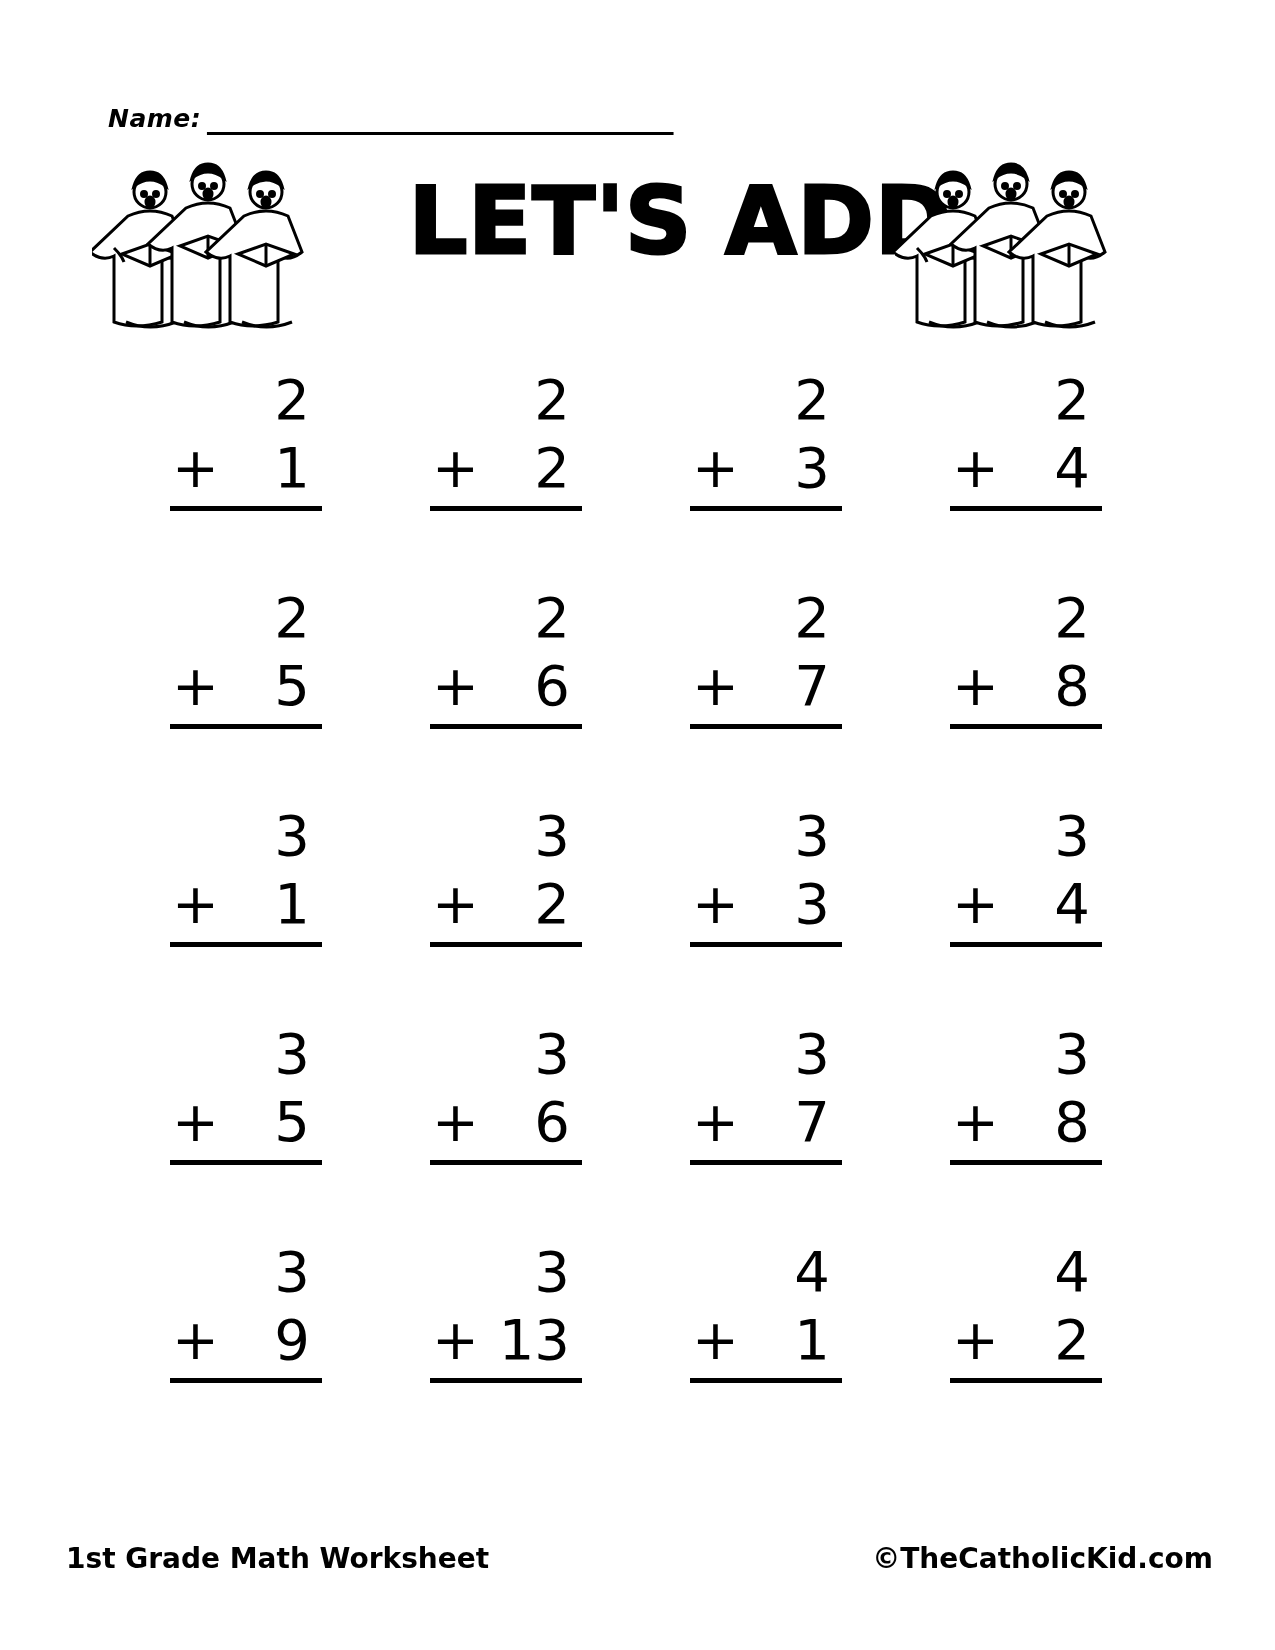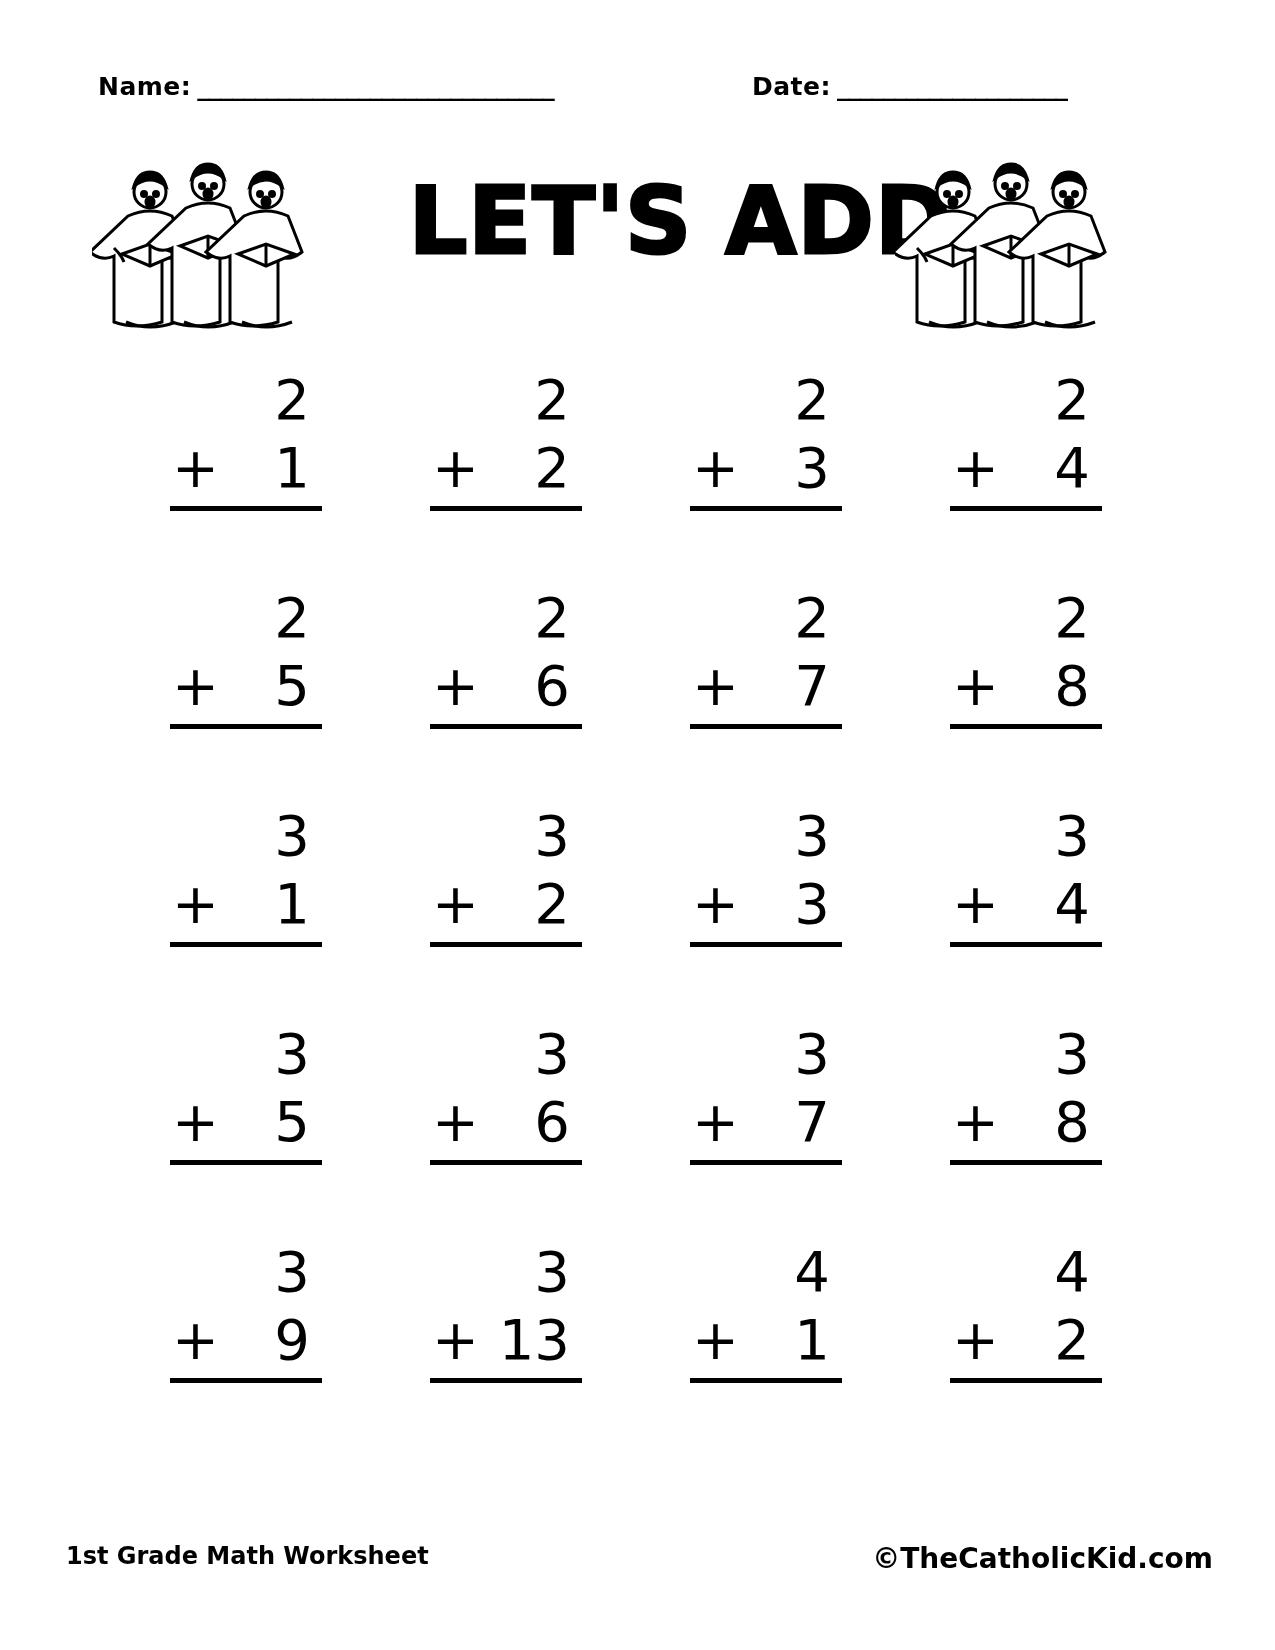--- a/index.html
+++ b/index.html
@@ -26,45 +26,47 @@
   
   .header-row {
     position: absolute;
     top: 72px;
     left: 0;
     width: 1275px;
     height: 40px;
   }
   .name-block {
     position: absolute;
-    left: 98px;
+    left: 108px;
     top: 0;
     display: flex;
     align-items: baseline;
+    font-style: italic;
   }
   .date-block {
     position: absolute;
     left: 752px;
     top: 0;
     display: flex;
     align-items: baseline;
   }
   .field-label {
     font-size: 25px;
     font-weight: bold;
     letter-spacing: 0.5px;
     font-family: "DejaVu Sans", sans-serif;
   }
   .field-line {
-    font-size: 25px;
+    font-size: 32px;
     font-weight: bold;
     letter-spacing: -1px;
     margin-left: 6px;
     font-family: "DejaVu Sans", sans-serif;
     white-space: nowrap;
+    margin-top: 25px;
   }
 
   
   .title-area {
     position: absolute;
     top: 128px;
     left: 0;
     width: 1275px;
     height: 210px;
   }
@@ -141,45 +143,41 @@
     left: 0;
     width: 1275px;
     height: 34px;
   }
   .footer-left {
     position: absolute;
     left: 66px;
     top: 0;
     font-family: "DejaVu Sans", sans-serif;
     font-weight: bold;
-    font-size: 24px;
+    font-size: 28px;
   }
   .footer-right {
     position: absolute;
     right: 62px;
     top: 0;
     font-family: "DejaVu Sans", sans-serif;
     font-weight: bold;
     font-size: 28px;
   }
 </style>
 </head>
 <body>
 
 <div class="page">
 
   <div class="header-row">
     <div class="name-block">
       <span class="field-label">Name:</span>
       <span class="field-line">_______________________________</span>
     </div>
-    <div class="date-block">
-      <span class="field-label">Date:</span>
-      <span class="field-line">____________________</span>
-    </div>
   </div>
 
   <div class="title-area">
 
     <div class="choir-left">
       <svg width="240" height="200" viewBox="0 0 240 200" fill="none" stroke="#000" stroke-width="3">
 
         <g>
           <path d="M42 56 a16 16 0 1 1 32 0 a16 16 0 1 1 -32 0 z" fill="#fff"></path>
           <path d="M42 50 q16 -12 32 0 q-4 -14 -16 -14 q-12 0 -16 14 z" fill="#000"></path>

